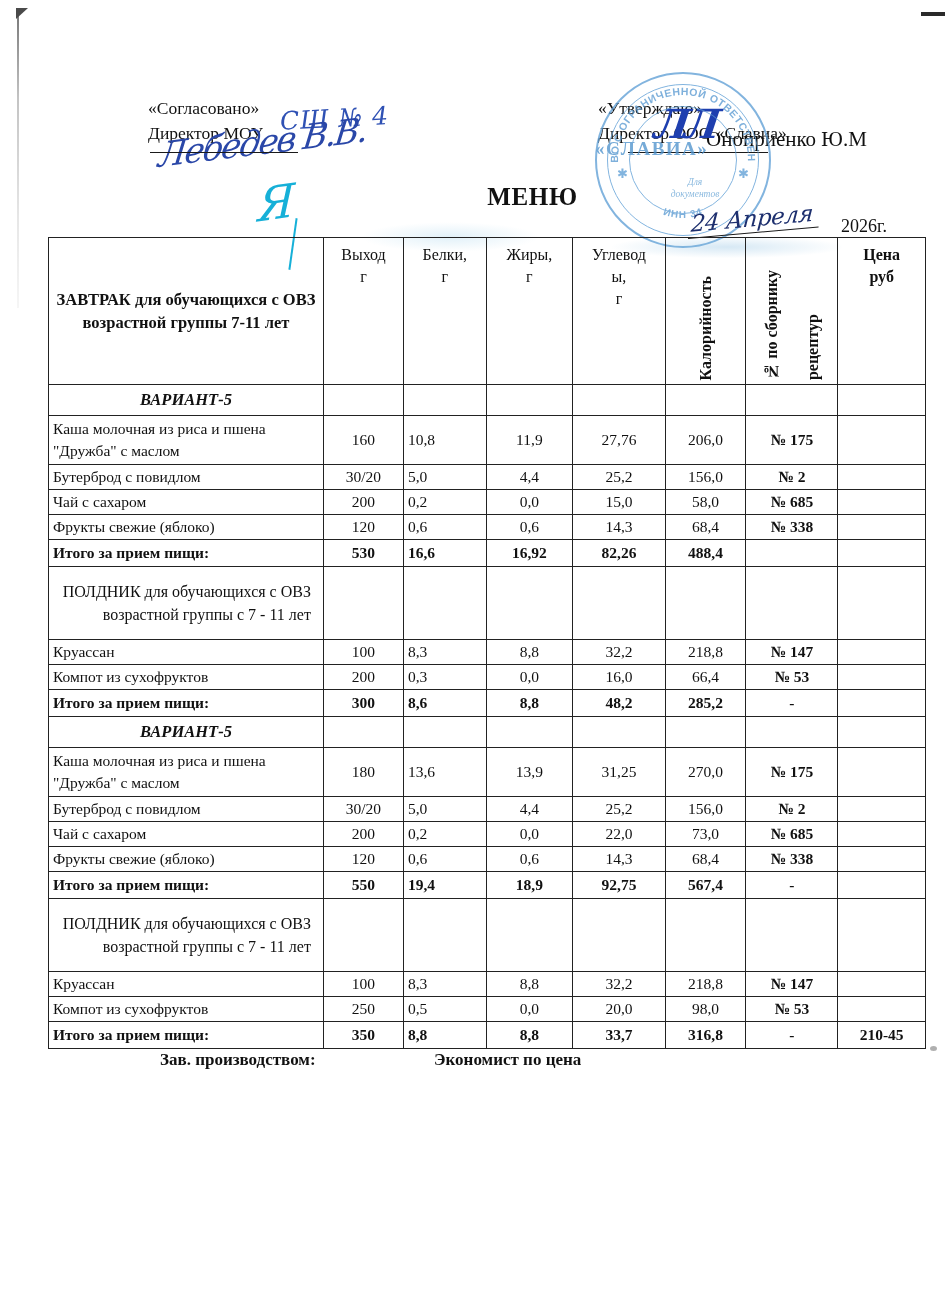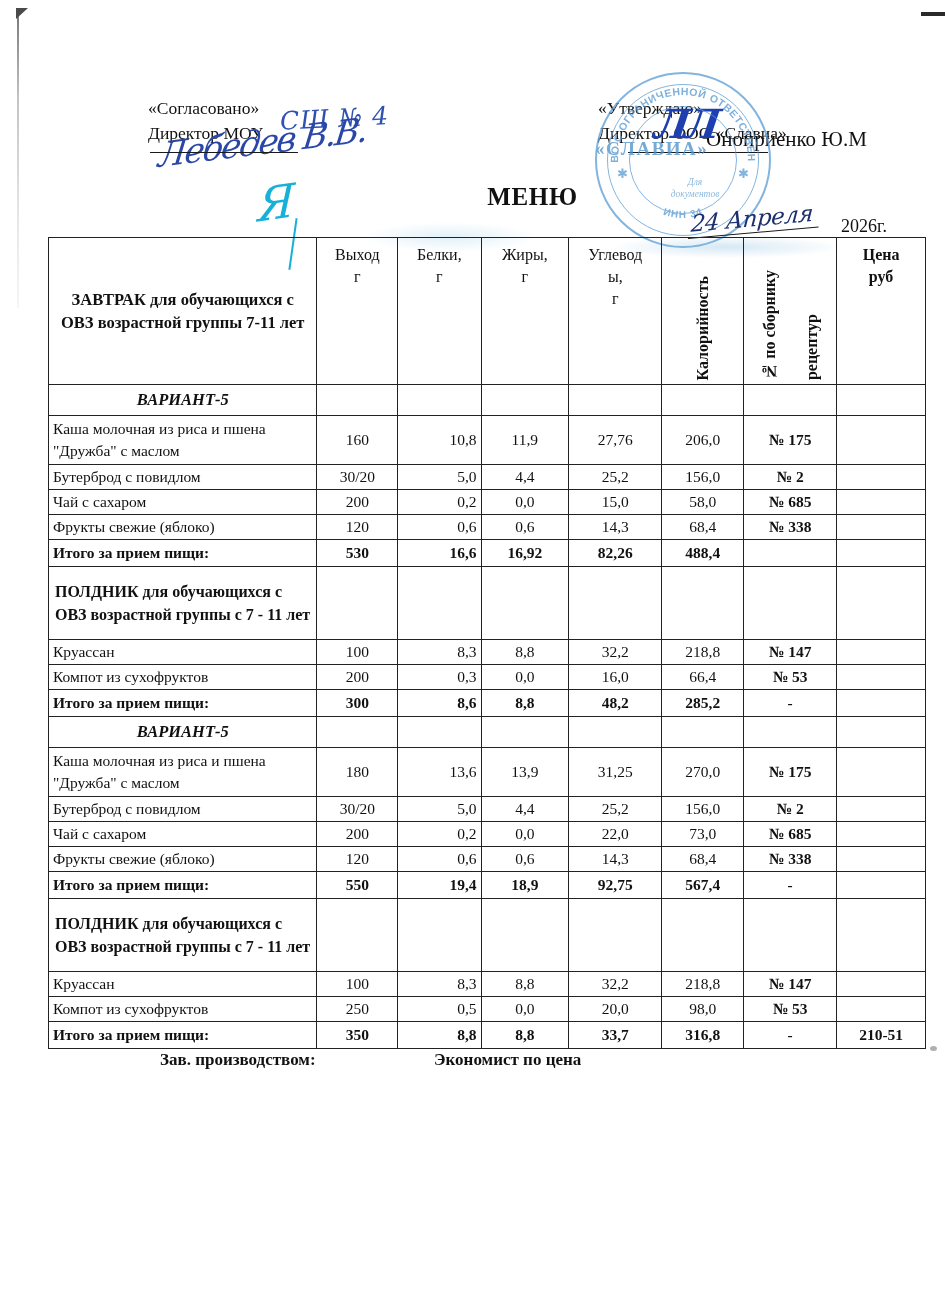--- a/index.html
+++ b/index.html
@@ -248,21 +248,21 @@
     font-size: 15.5px;
   }
   table.menu td {
     border: 1.4px solid #222222;
     padding: 1px 4px;
     vertical-align: middle;
     height: 22px;
   }
   td.c-name   { width: 285px; text-align: left;   padding-left: 8px; }
   td.c-out    { width: 77px;  text-align: center; }
-  td.c-prot   { width: 80px;  text-align: right; }
+  td.c-prot   { width: 80px;  text-align: left; }
   td.c-fat    { width: 85px;  text-align: center; }
   td.c-carb   { width: 90px;  text-align: center; }
   td.c-cal    { width: 80px;  text-align: center; }
   td.c-rec    { width: 93px;  text-align: center; font-weight: bold; }
   td.c-price  { width: 88px;  text-align: center; font-weight: bold; }
 
   
   tr.head td { height: 136px; vertical-align: top; padding-top: 6px; }
   tr.head td.c-name {
     font-weight: bold;
@@ -290,25 +290,25 @@
   td.c-cal.vhead, td.c-rec.vhead {
     vertical-align: bottom;
     padding-bottom: 4px;
     text-align: center;
   }
   td.c-rec.vhead .vert { font-weight: bold; }
   .vert-wrap { display: flex; justify-content: center; align-items: flex-end; height: 128px; }
 
   
   tr.section td.c-name {
-    font-weight: bold;
-    text-align: left;
+    font-weight: normal;
+    text-align: right;
     line-height: 23px;
     font-size: 16px;
-    padding: 2px 6px;
+    padding: 2px 12px;
   }
   tr.section td { height: 68px; }
   tr.variant td.c-name {
     font-weight: bold;
     font-style: italic;
     text-align: center;
     font-size: 16.5px;
   }
   tr.variant td { height: 28px; }
   tr.two-line td { height: 46px; }
@@ -619,21 +619,21 @@
           <td class="c-price"></td>
         </tr>
         <tr class="total">
           <td class="c-name">Итого за прием пищи:</td>
           <td class="c-out">350</td>
           <td class="c-prot">8,8</td>
           <td class="c-fat">8,8</td>
           <td class="c-carb">33,7</td>
           <td class="c-cal">316,8</td>
           <td class="c-rec">-</td>
-          <td class="c-price">210-51</td>
+          <td class="c-price">210-45</td>
         </tr>
       </tbody>
   </table>
 
   <div class="footer footer-left">Зав. производством:</div>
   <div class="footer footer-right">Экономист по цена</div>
 
 </div>
 
 </body></html>

